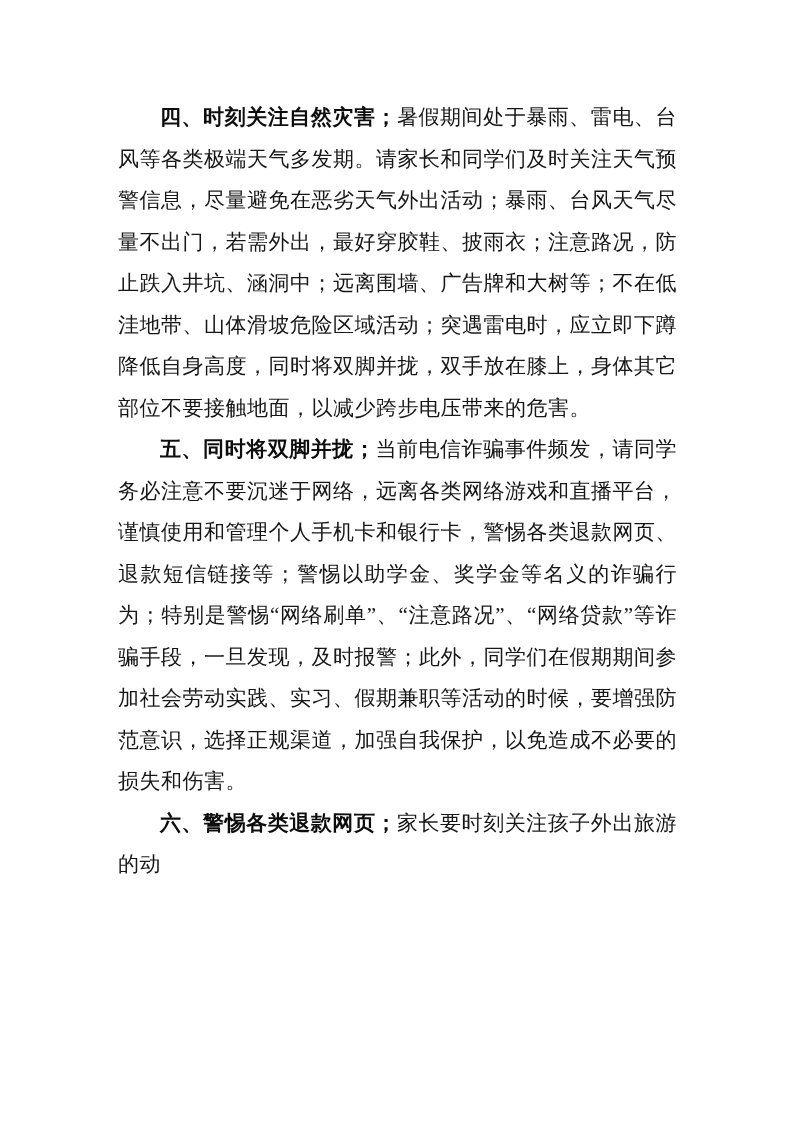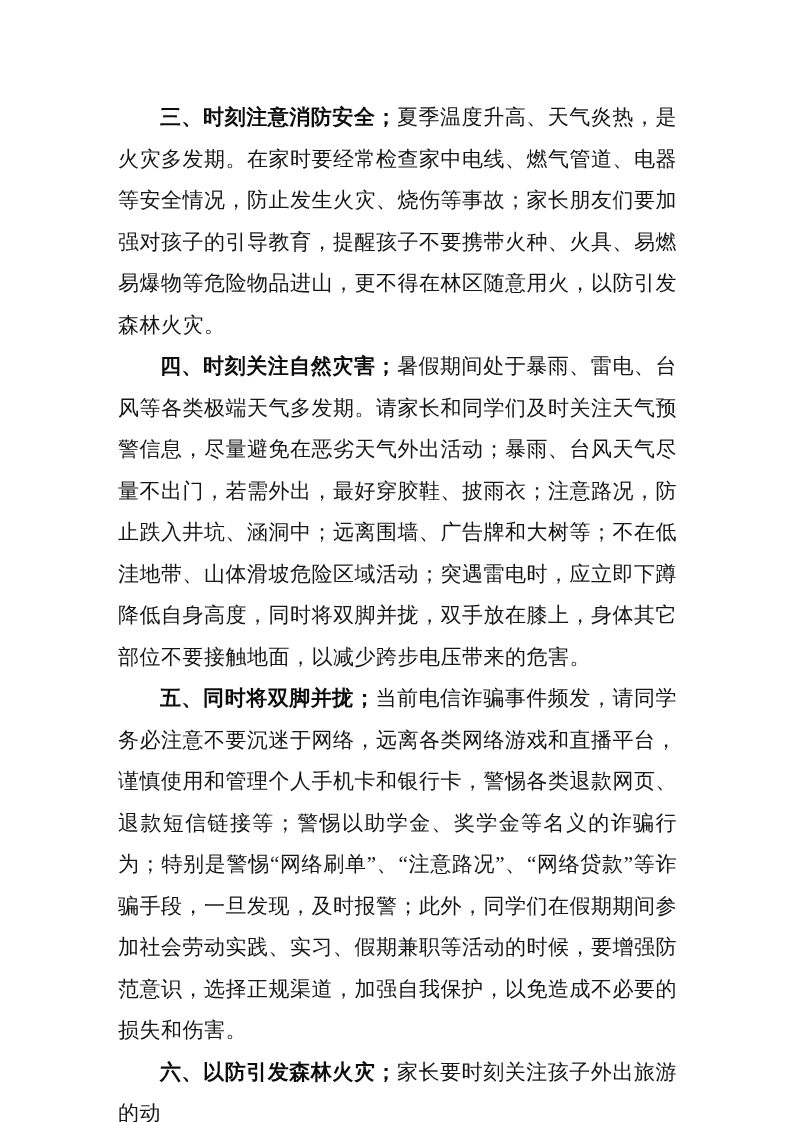--- a/index.html
+++ b/index.html
@@ -34,21 +34,20 @@
   }
   .para-body {
     font-weight: normal;
   }
 </style>
 </head>
 <body>
 
 <div class="page">
 
-  <p class="para"><strong class="para-heading">三、时刻注意消防安全；</strong><span class="para-body">夏季温度升高、天气炎热，是火灾多发期。在家时要经常检查家中电线、燃气管道、电器等安全情况，防止发生火灾、烧伤等事故；家长朋友们要加强对孩子的引导教育，提醒孩子不要携带火种、火具、易燃易爆物等危险物品进山，更不得在林区随意用火，以防引发森林火灾。</span></p>
 
   <p class="para"><strong class="para-heading">四、时刻关注自然灾害；</strong><span class="para-body">暑假期间处于暴雨、雷电、台风等各类极端天气多发期。请家长和同学们及时关注天气预警信息，尽量避免在恶劣天气外出活动；暴雨、台风天气尽量不出门，若需外出，最好穿胶鞋、披雨衣；注意路况，防止跌入井坑、涵洞中；远离围墙、广告牌和大树等；不在低洼地带、山体滑坡危险区域活动；突遇雷电时，应立即下蹲降低自身高度，同时将双脚并拢，双手放在膝上，身体其它部位不要接触地面，以减少跨步电压带来的危害。</span></p>
 
   <p class="para"><strong class="para-heading">五、同时将双脚并拢；</strong><span class="para-body">当前电信诈骗事件频发，请同学务必注意不要沉迷于网络，远离各类网络游戏和直播平台，谨慎使用和管理个人手机卡和银行卡，警惕各类退款网页、退款短信链接等；警惕以助学金、奖学金等名义的诈骗行为；特别是警惕“网络刷单”、“注意路况”、“网络贷款”等诈骗手段，一旦发现，及时报警；此外，同学们在假期期间参加社会劳动实践、实习、假期兼职等活动的时候，要增强防范意识，选择正规渠道，加强自我保护，以免造成不必要的损失和伤害。</span></p>
 
-  <p class="para"><strong class="para-heading">六、以防引发森林火灾；</strong><span class="para-body">家长要时刻关注孩子外出旅游的动</span></p>
+  <p class="para"><strong class="para-heading">六、警惕各类退款网页；</strong><span class="para-body">家长要时刻关注孩子外出旅游的动</span></p>
 
 </div>
 
 </body></html>

